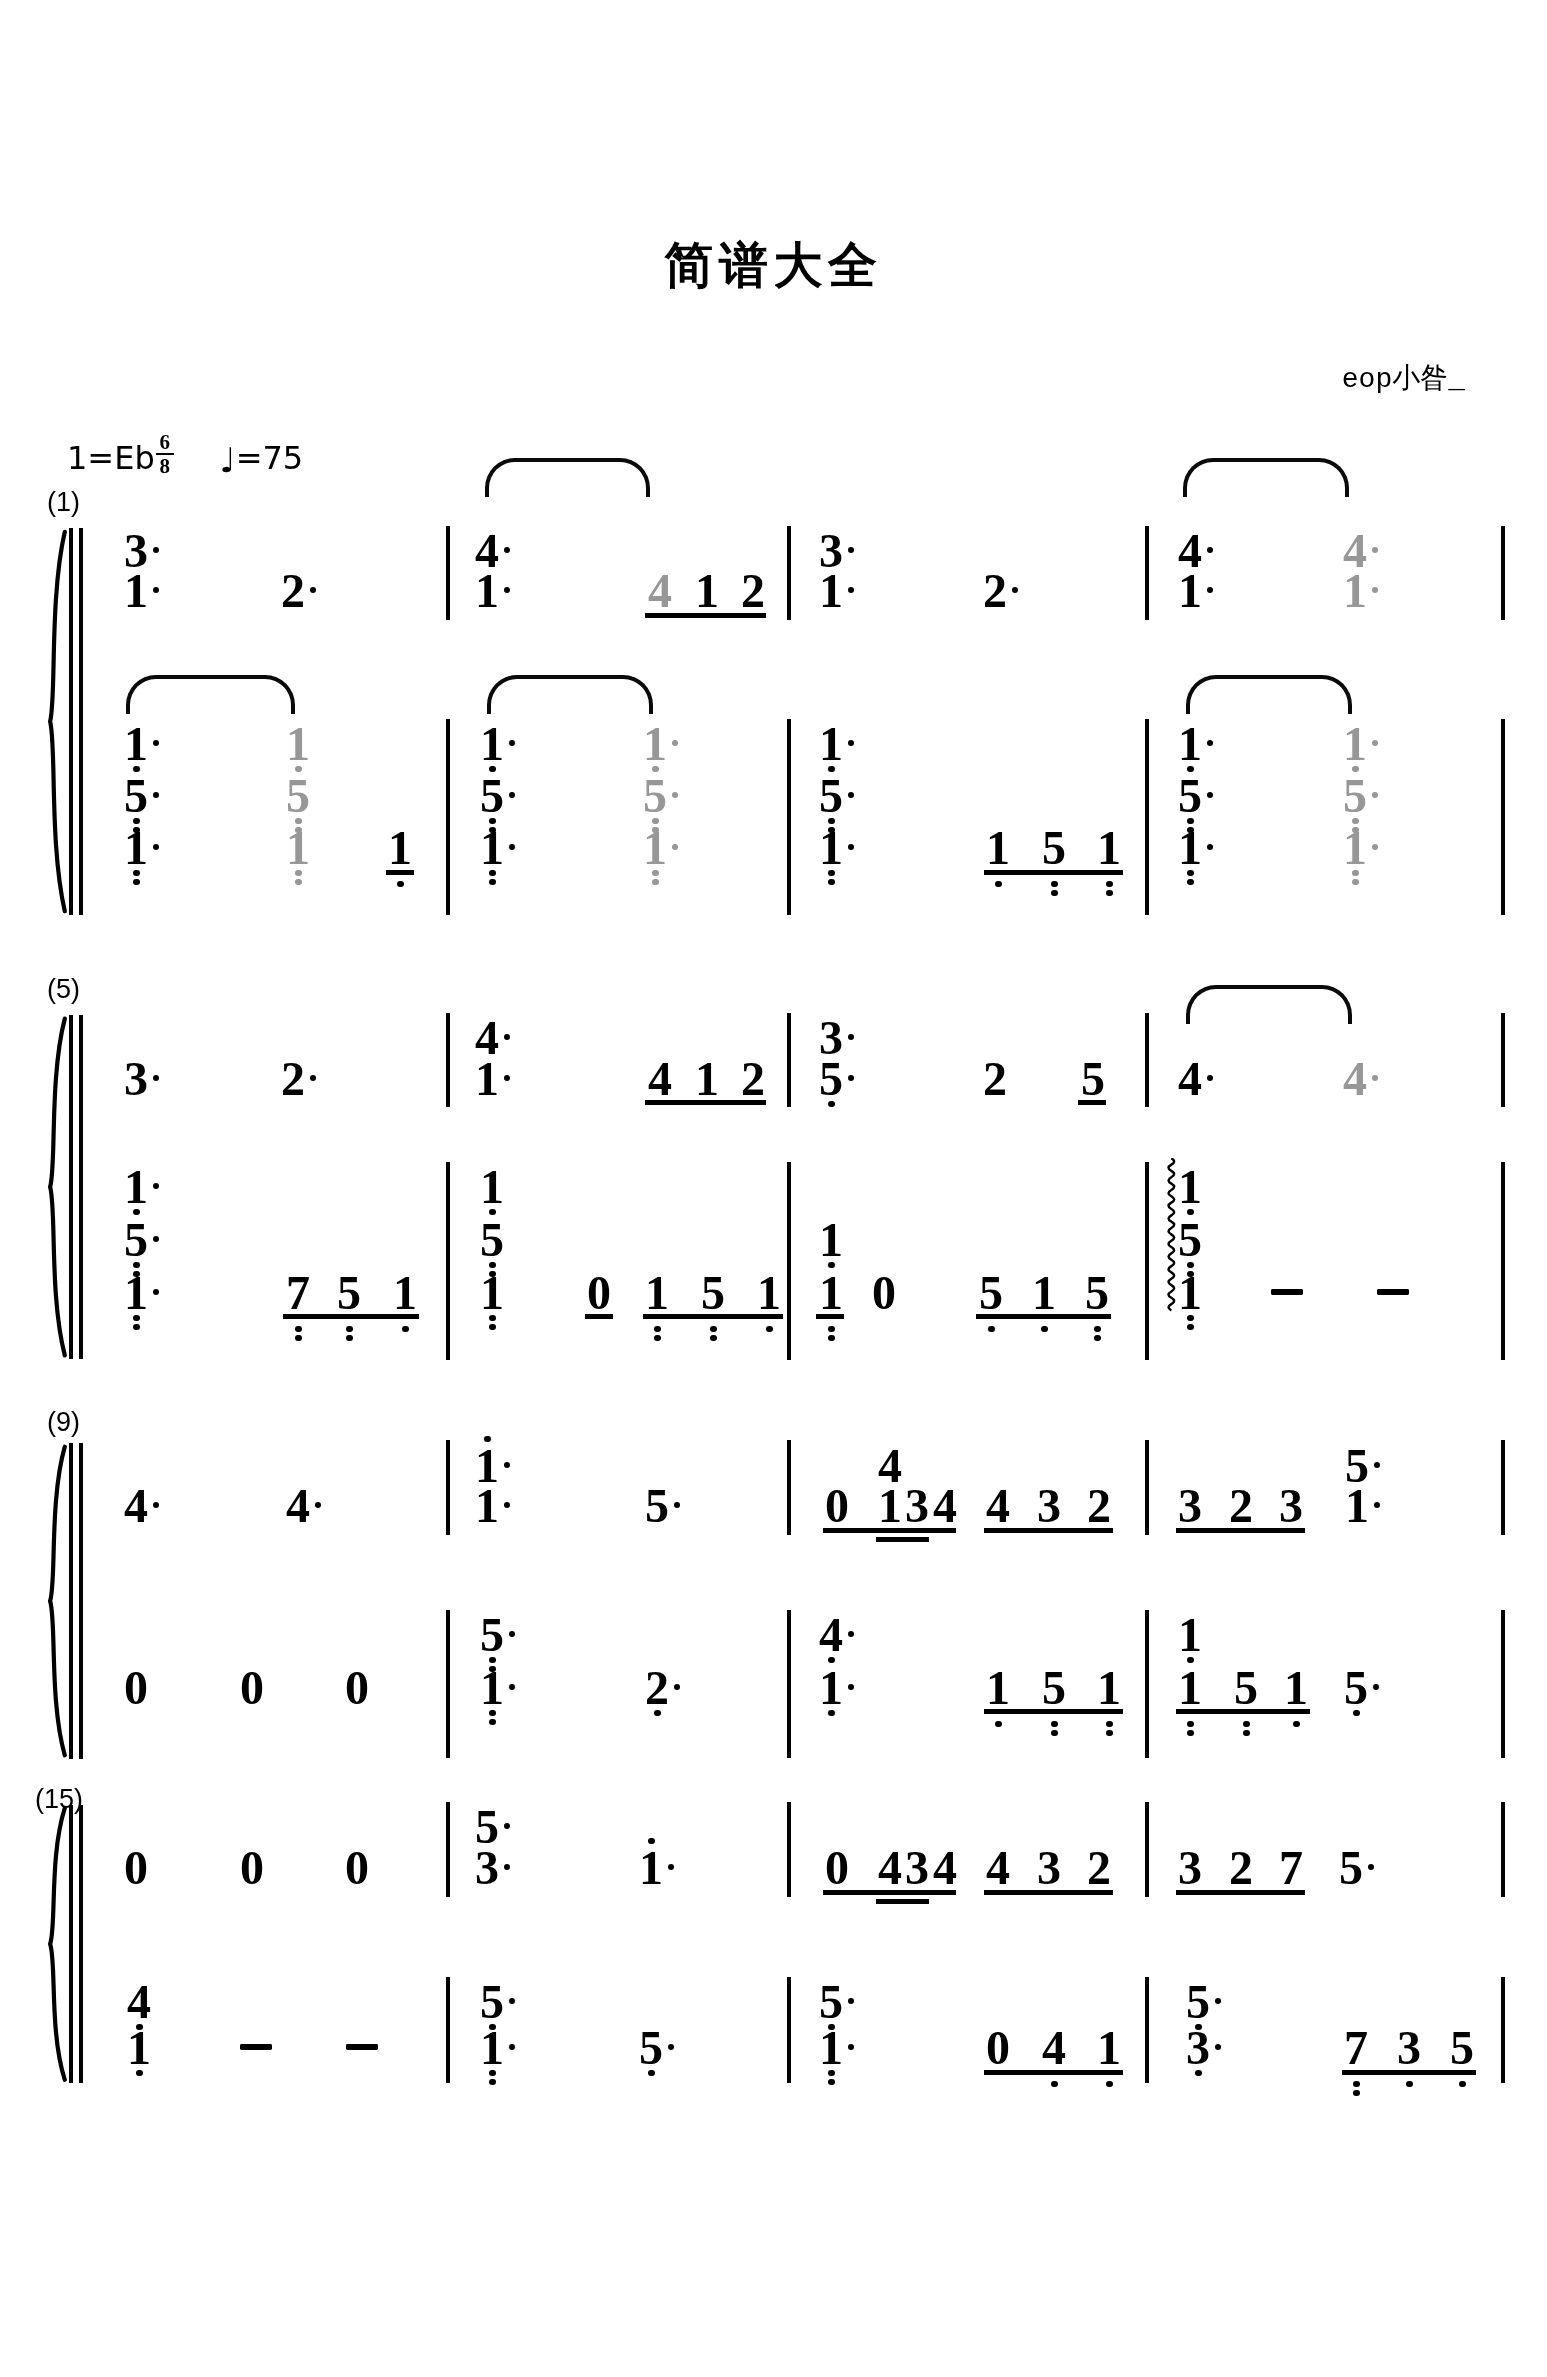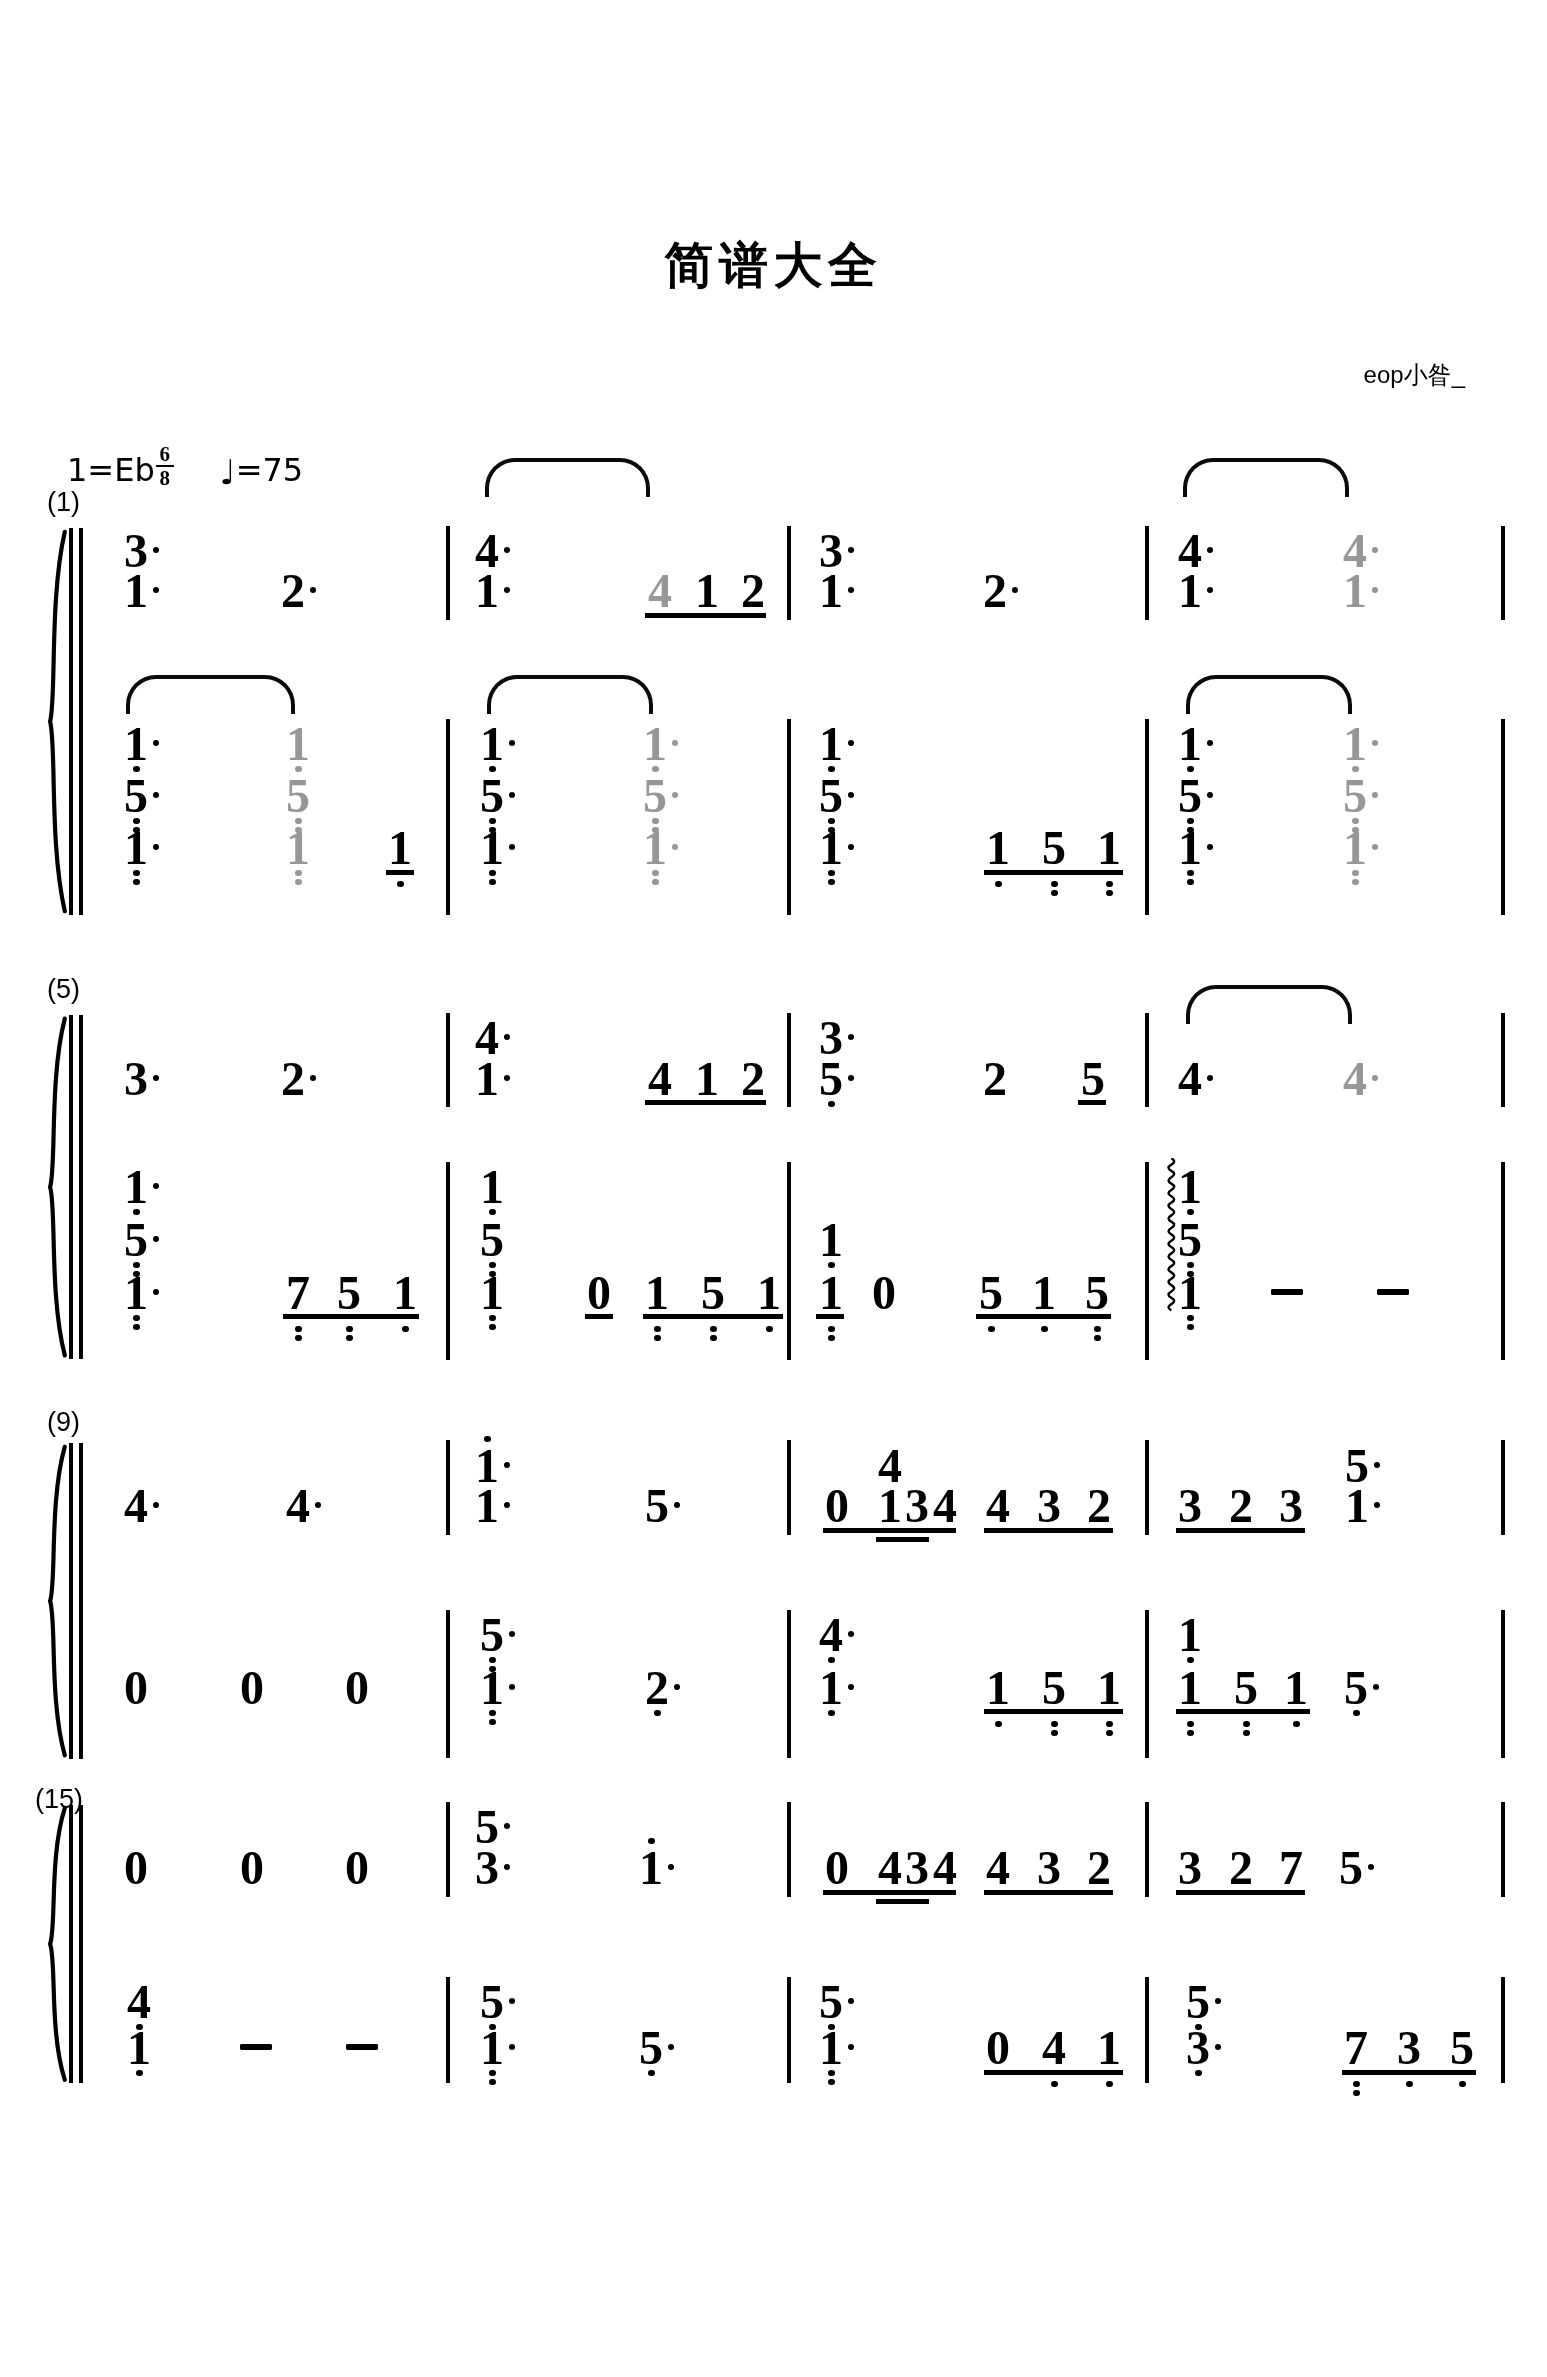--- a/index.html
+++ b/index.html
@@ -2,29 +2,29 @@
 <html style="font-size:11.3px"><head>
 <meta charset="utf-8">
 <style>
   html,body{margin:0;padding:0;background:#ffffff;}
   .page{position:relative;width:1547px;height:2377px;background:#fff;color:#000;
         font-family:"Liberation Serif",serif;overflow:hidden;}
   .title{position:absolute;top:233px;left:0;width:100%;text-align:center;
          font-family:"Liberation Serif",serif;font-weight:bold;font-size:49px;letter-spacing:5.6px;}
   .subtitle{position:absolute;top:316px;left:0;width:100%;text-align:center;
          font-family:"Liberation Mono",monospace;font-size:30px;letter-spacing:0.7px;}
-  .keyline{position:absolute;left:67px;top:444px;font-family:"DejaVu Sans",sans-serif;
+  .keyline{position:absolute;left:67px;top:432px;font-family:"DejaVu Sans",sans-serif;
          font-size:32px;white-space:nowrap;}
   .frac{display:inline-block;vertical-align:-4.2px;margin:0 7px 0 1.4px;text-align:center;}
   .frac .fn{display:block;font-family:"Liberation Serif",serif;font-weight:bold;font-size:21px;
          line-height:21px;border-bottom:2.8px solid #000;padding:0 3.5px;}
   .frac .fd{display:block;font-family:"Liberation Serif",serif;font-weight:bold;font-size:21px;line-height:22.6px;}
   .tempo{margin-left:39px;}
   .tempo .nq{font-size:34px;vertical-align:-2.8px;}
-  .arranger{position:absolute;right:82px;top:359px;font-family:Liberation Sans, sans-serif;font-size:24px;}
+  .arranger{position:absolute;right:82px;top:359px;font-family:Liberation Mono, monospace;font-size:28px;}
   
   .note{position:absolute;width:28px;height:37px;color:#000;}
   .note.gray{color:#979797;}
   .dg{display:block;font-family:"Liberation Serif",serif;font-weight:bold;
       font-size:48px;line-height:35px;letter-spacing:-1.4px;}
   .odot{position:absolute;width:6.4px;height:6.4px;border-radius:50%;background:currentColor;left:9.2px;}
   .adot{position:absolute;width:6.4px;height:6.4px;border-radius:50%;background:currentColor;left:29px;top:14px;}
   .beam{position:absolute;height:5px;background:#000;}
   .bar{position:absolute;width:3.5px;background:#000;}
   .tie{position:absolute;height:39px;border:4.2px solid #0a0a0a;border-bottom:none;

